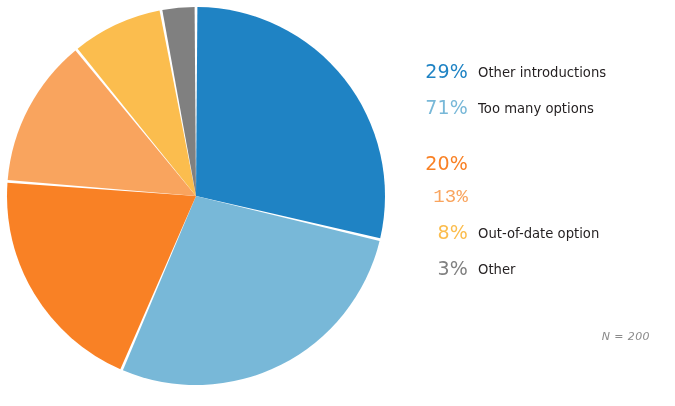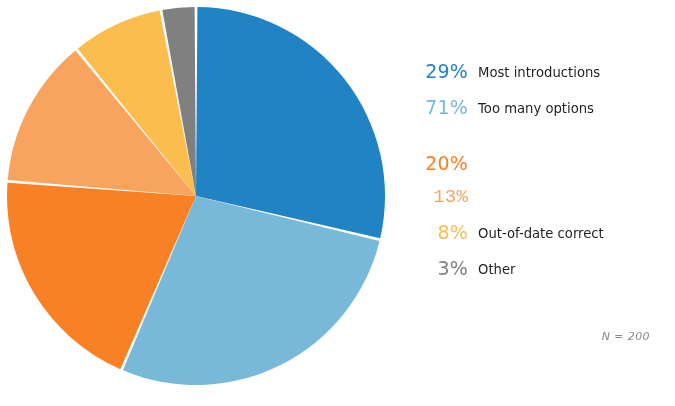--- a/index.html
+++ b/index.html
@@ -94,35 +94,35 @@
           <path d="M 190 190 L 1.69 173.92 A 189 189 0 0 1 69.44 44.44 Z" fill="#f9a45e"></path>
           <path d="M 190 190 L 71.62 42.67 A 189 189 0 0 1 153.55 4.55 Z" fill="#fbbd4e"></path>
           <path d="M 190 190 L 156.31 4.03 A 189 189 0 0 1 188.60 1.01 Z" fill="#808080"></path>
         </g>
     </svg>
   </div>
 
   <div id="chart-legend">
       <div class="legend-row">
         <div class="legend-percent" style="color: rgb(31, 131, 196);">29%</div>
-        <div class="legend-label">Most introductions</div>
+        <div class="legend-label">Other introductions</div>
       </div>
       <div class="legend-row">
         <div class="legend-percent" style="color: rgb(120, 184, 216);">71%</div>
         <div class="legend-label">Too many options</div>
       </div>
       <div class="legend-row">
         <div class="legend-percent" style="color: rgb(249, 129, 37); margin-top: 21px;">20%</div>
       </div>
       <div class="legend-row">
         <div class="legend-percent" style="color: rgb(249, 164, 94); font-family: Liberation Mono, monospace;">13%</div>
       </div>
       <div class="legend-row">
         <div class="legend-percent" style="color: rgb(251, 189, 78);">8%</div>
-        <div class="legend-label">Out-of-date correct</div>
+        <div class="legend-label">Out-of-date option</div>
       </div>
       <div class="legend-row">
         <div class="legend-percent" style="color: rgb(128, 128, 128);">3%</div>
         <div class="legend-label">Other</div>
       </div>
     </div>
 
   <div id="sample-size-note">N = 200</div>
 
 </div>

